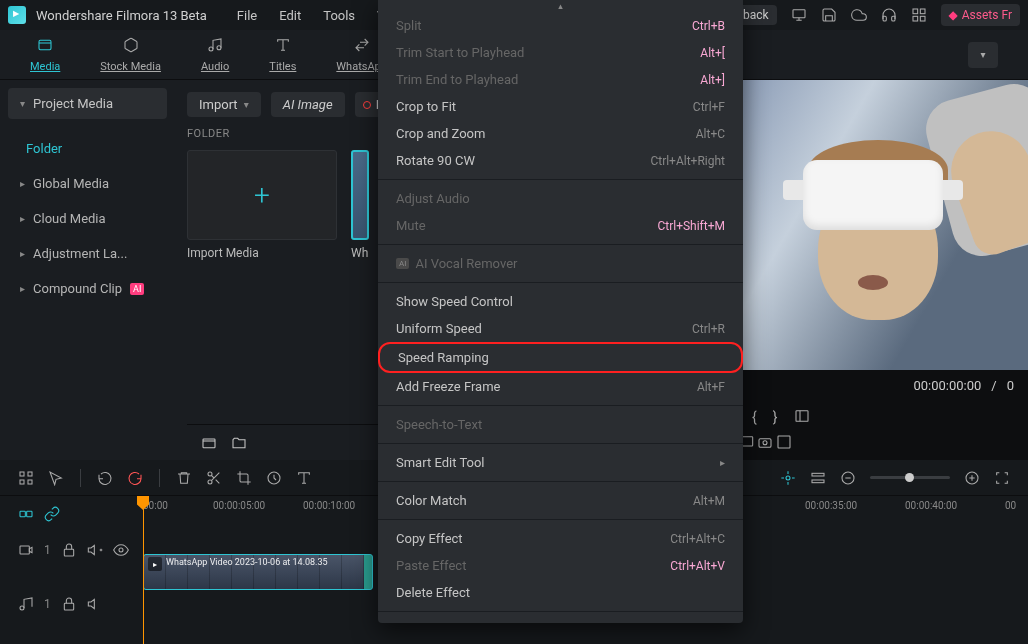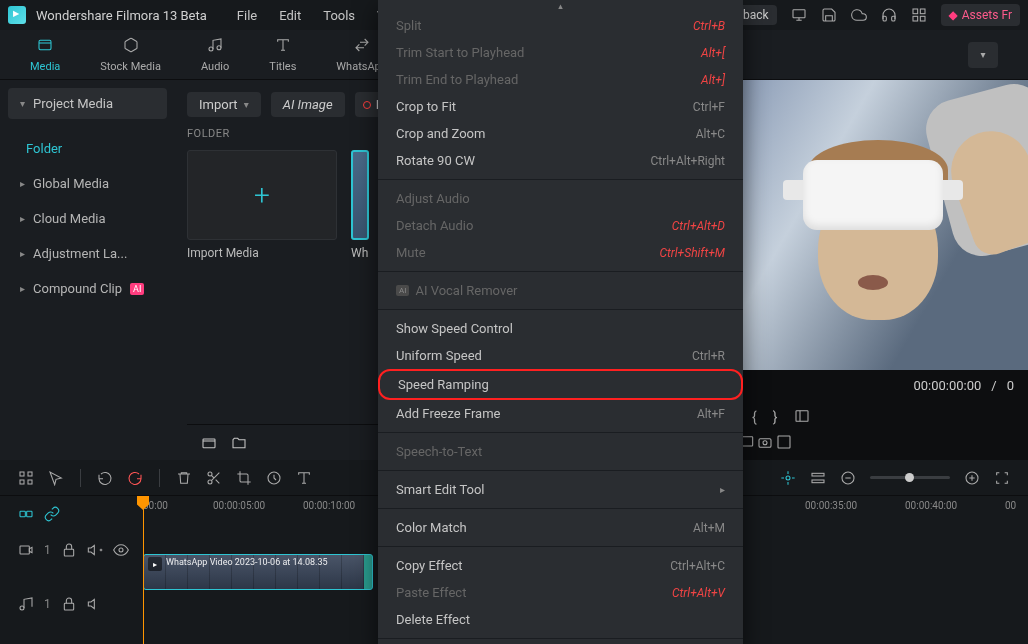--- a/index.html
+++ b/index.html
@@ -13,21 +13,21 @@
 .menu-bar { display: flex; gap: 22px; }
 .menu-item { color: #c5c5c5; font-size: 13px; cursor: pointer; }
 .title-right { margin-left: auto; display: flex; align-items: center; gap: 14px; }
 .title-icon { width: 16px; height: 16px; color: #aaa; display:flex; align-items:center; justify-content:center; }
 .feedback-btn { background: #2a2d31; color:#ccc; padding: 3px 8px; border-radius: 4px; font-size: 12px; }
 .assets-btn { background: #2a2d31; color: #ff5a8c; padding: 4px 8px; border-radius: 4px; font-size: 12px; display:flex; align-items:center; gap:4px; }
 .diamond { color: #ff3d7f; }
 
 
 .top-nav { height: 50px; background: #1a1d21; display: flex; align-items: center; padding: 0 30px; gap: 40px; border-bottom: 1px solid #0c0d0f; position: relative; }
-.nav-tab { display: flex; flex-direction: column; align-items: center; gap: 3px; color: #aaa; cursor: pointer; font-size: 11px; }
+.nav-tab { display: flex; flex-direction: column; align-items: center; gap: 3px; color: #aaa; cursor: pointer; font-size: 11px; text-decoration: underline; }
 .nav-tab.active { color: #2ec5d3; }
 .nav-tab-icon { font-size: 18px; }
 .aspect-select { margin-left: auto; width: 30px; height: 26px; background: #2a2d31; border-radius: 4px; display:flex; align-items:center; justify-content:center; color:#aaa; font-size:10px; }
 
 
 .main { display: flex; height: 380px; }
 .sidebar { width: 175px; background: #1a1d21; padding: 8px; }
 .project-media { background: #2a2d31; padding: 8px 12px; border-radius: 4px; display: flex; align-items: center; gap: 8px; margin-bottom: 12px; }
 .chev { color: #888; font-size: 10px; }
 .folder-label { color: #2ec5d3; font-size: 13px; padding: 10px 18px; }
@@ -64,21 +64,21 @@
 .sleeve { position:absolute; right:-10px; top:-10px; width:120px; height:160px; background:#c0c0c0; border-radius:30px; transform:rotate(-15deg); }
 .preview-time { height: 30px; display: flex; align-items: center; justify-content: flex-end; gap: 10px; padding: 0 14px; color: #ccc; font-size: 13px; }
 .preview-tools { height: 34px; display: flex; align-items: center; gap: 16px; padding: 0 14px; color: #aaa; }
 
 
 .ctx { position: absolute; left: 378px; top: 0; width: 365px; background: #2a2d31; border-radius: 0 0 4px 4px; box-shadow: 0 8px 24px rgba(0,0,0,0.6); z-index: 1000; padding-bottom: 6px; }
 .ctx-handle { height: 12px; display:flex; align-items:center; justify-content:center; color:#888; font-size:9px; }
 .ctx-item { display: flex; align-items: center; padding: 6px 18px; color: #c5c5c5; font-size: 13px; cursor: pointer; position:relative; }
 .ctx-item.disabled { color: #666; }
 .ctx-short { margin-left: auto; color: #888; font-size: 12px; }
-.ctx-item.disabled .ctx-short { color: #ef4444; font-style: italic; }
+.ctx-item.disabled .ctx-short { color: #f9a8d4; }
 .ctx-sep { height: 1px; background: #1a1d21; margin: 5px 0; }
 .ctx-highlight { border: 2.5px solid #ff2020; margin: 0 0; border-radius: 12px; }
 .ctx-arrow { margin-left: auto; color: #888; font-size: 10px; }
 .ai-badge-sm { background: #4a4a4a; color:#888; font-size:8px; padding:1px 3px; border-radius:2px; margin-right:6px; }
 
 
 .timeline { position: absolute; left: 0; right: 0; top: 460px; bottom: 0; background: #16191c; }
 .tl-toolbar { height: 36px; display: flex; align-items: center; gap: 16px; padding: 0 18px; border-bottom: 1px solid #0c0d0f; color: #aaa; }
 .tl-toolbar .grp { display:flex; gap:14px; align-items:center; }
 .tl-toolbar .divider { width:1px; height:18px; background:#3a3d41; }
@@ -332,24 +332,20 @@
     </div>
   <div class="ctx-item">
       <span>Rotate 90 CW</span>
       <span class="ctx-short">Ctrl+Alt+Right</span>
     </div>
   <div class="ctx-sep"></div>
   <div class="ctx-item disabled">
       <span>Adjust Audio</span>
     </div>
   <div class="ctx-item disabled">
-      <span>Detach Audio</span>
-      <span class="ctx-short">Ctrl+Alt+D</span>
-    </div>
-  <div class="ctx-item disabled">
       <span>Mute</span>
       <span class="ctx-short">Ctrl+Shift+M</span>
     </div>
   <div class="ctx-sep"></div>
   <div class="ctx-item disabled">
       <span class="ai-badge-sm">AI</span>
       <span>AI Vocal Remover</span>
     </div>
   <div class="ctx-sep"></div>
   <div class="ctx-item">

